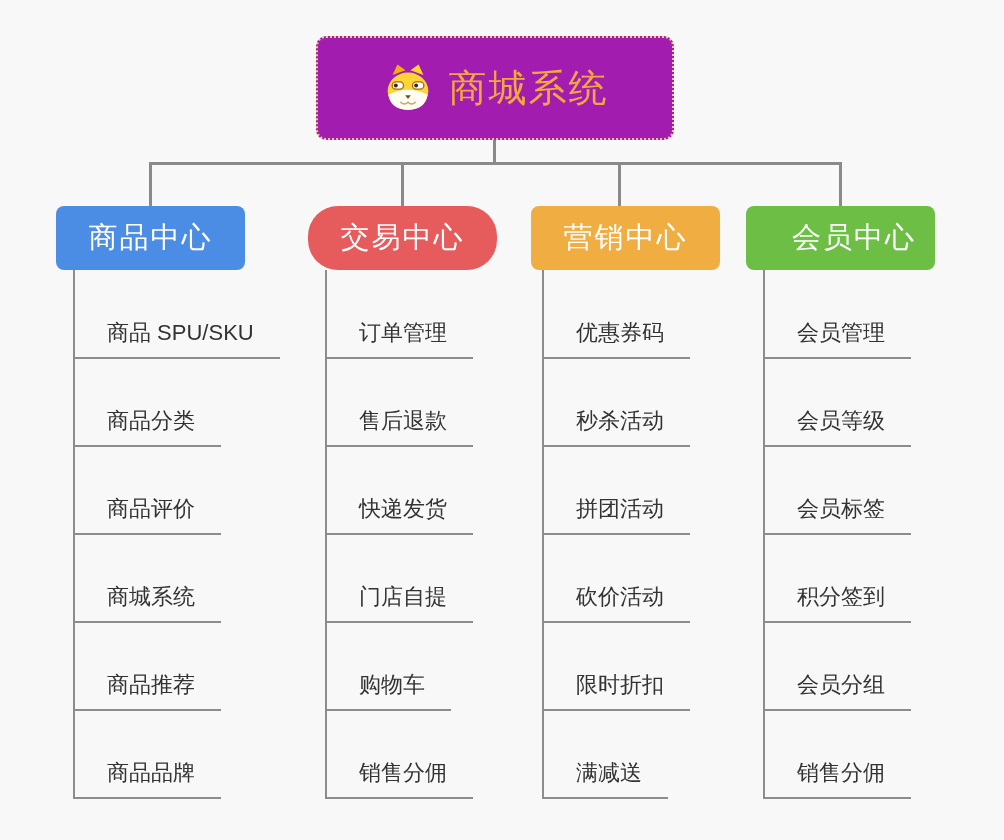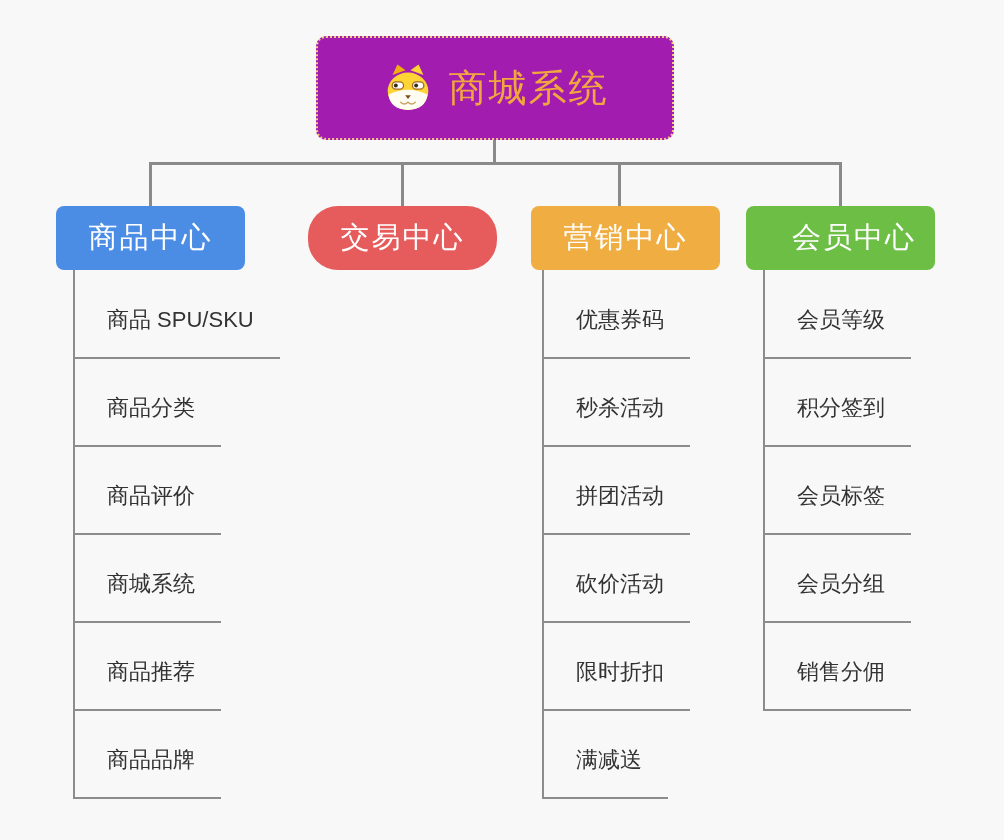--- a/index.html
+++ b/index.html
@@ -63,21 +63,21 @@
   .children {
     margin-left:17px;
     width:fit-content;
     border-left:2px solid #8c8c8c;
   }
   .child {
     height:88px;
     display:flex;
     align-items:flex-end;
     width:fit-content;
-    padding:0 26px 22px 32px;
+    padding:0 26px 9px 32px;
     border-bottom:2px solid #8c8c8c;
     font-size:22px;
     color:#333333;
     white-space:nowrap;
     cursor:default;
   }
   .children .child:first-child { height:89px; }
 </style>
 </head>
 <body>
@@ -120,20 +120,28 @@
       <div class="child">商城系统</div>
       <div class="child">商品推荐</div>
       <div class="child">商品品牌</div>
     </div>
   </div>
 
   <div class="column col-2">
     <div class="branch-box" style="background: rgb(230, 92, 92); border-radius: 30px;">
       <span class="branch-label">交易中心</span>
     </div>
+    <div class="children">
+      <div class="child">订单管理</div>
+      <div class="child">售后退款</div>
+      <div class="child">快递发货</div>
+      <div class="child">门店自提</div>
+      <div class="child">购物车</div>
+      <div class="child">销售分佣</div>
+    </div>
   </div>
 
   <div class="column col-3">
     <div class="branch-box" style="background: rgb(239, 173, 66); margin-left: 6px;">
       <span class="branch-label">营销中心</span>
     </div>
     <div class="children">
       <div class="child">优惠券码</div>
       <div class="child">秒杀活动</div>
       <div class="child">拼团活动</div>
@@ -141,21 +149,22 @@
       <div class="child">限时折扣</div>
       <div class="child">满减送</div>
     </div>
   </div>
 
   <div class="column col-4">
     <div class="branch-box" style="background: rgb(108, 190, 69); padding-left: 27px;">
       <span class="branch-label">会员中心</span>
     </div>
     <div class="children">
+      <div class="child">会员管理</div>
       <div class="child">会员等级</div>
+      <div class="child">会员标签</div>
       <div class="child">积分签到</div>
-      <div class="child">会员标签</div>
       <div class="child">会员分组</div>
       <div class="child">销售分佣</div>
     </div>
   </div>
 
 </div>
 
 </body></html>

